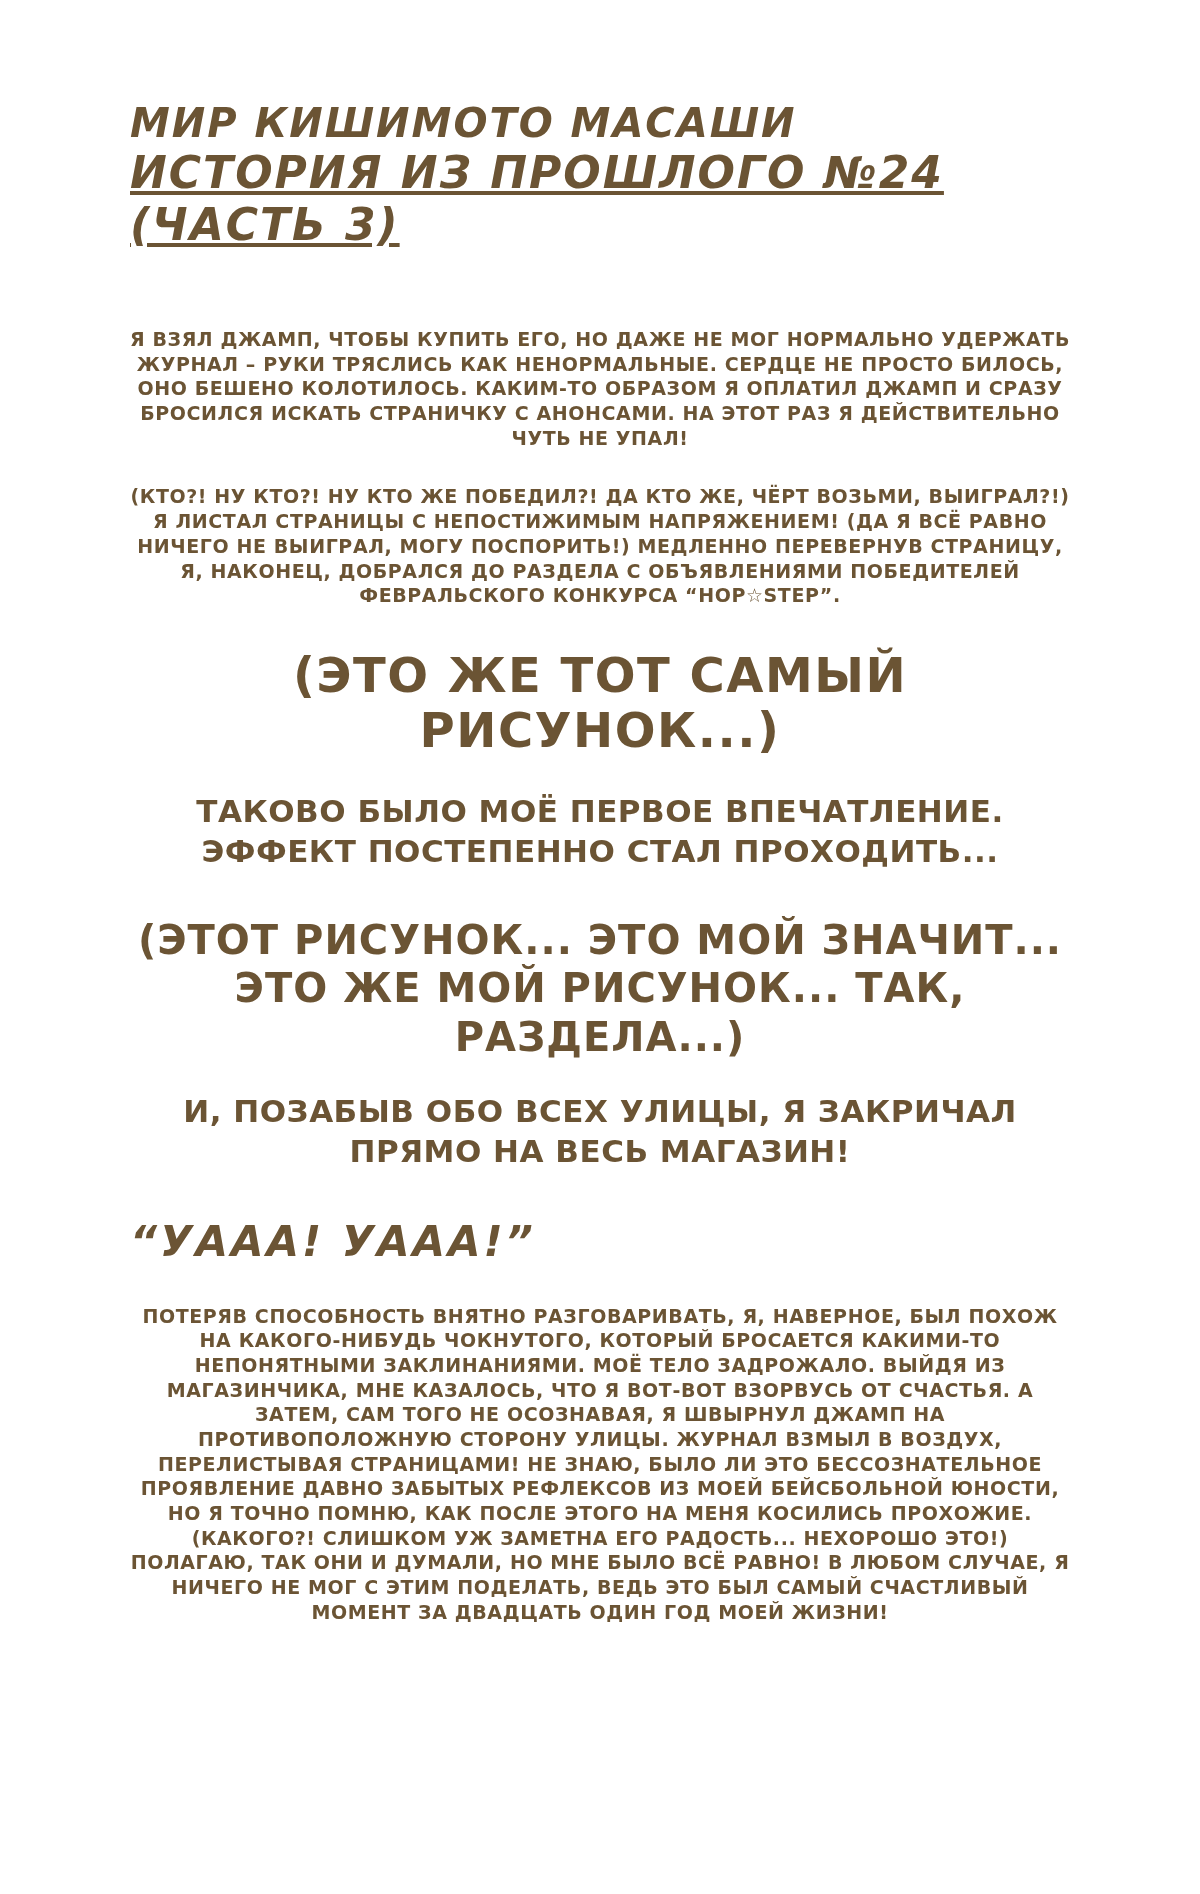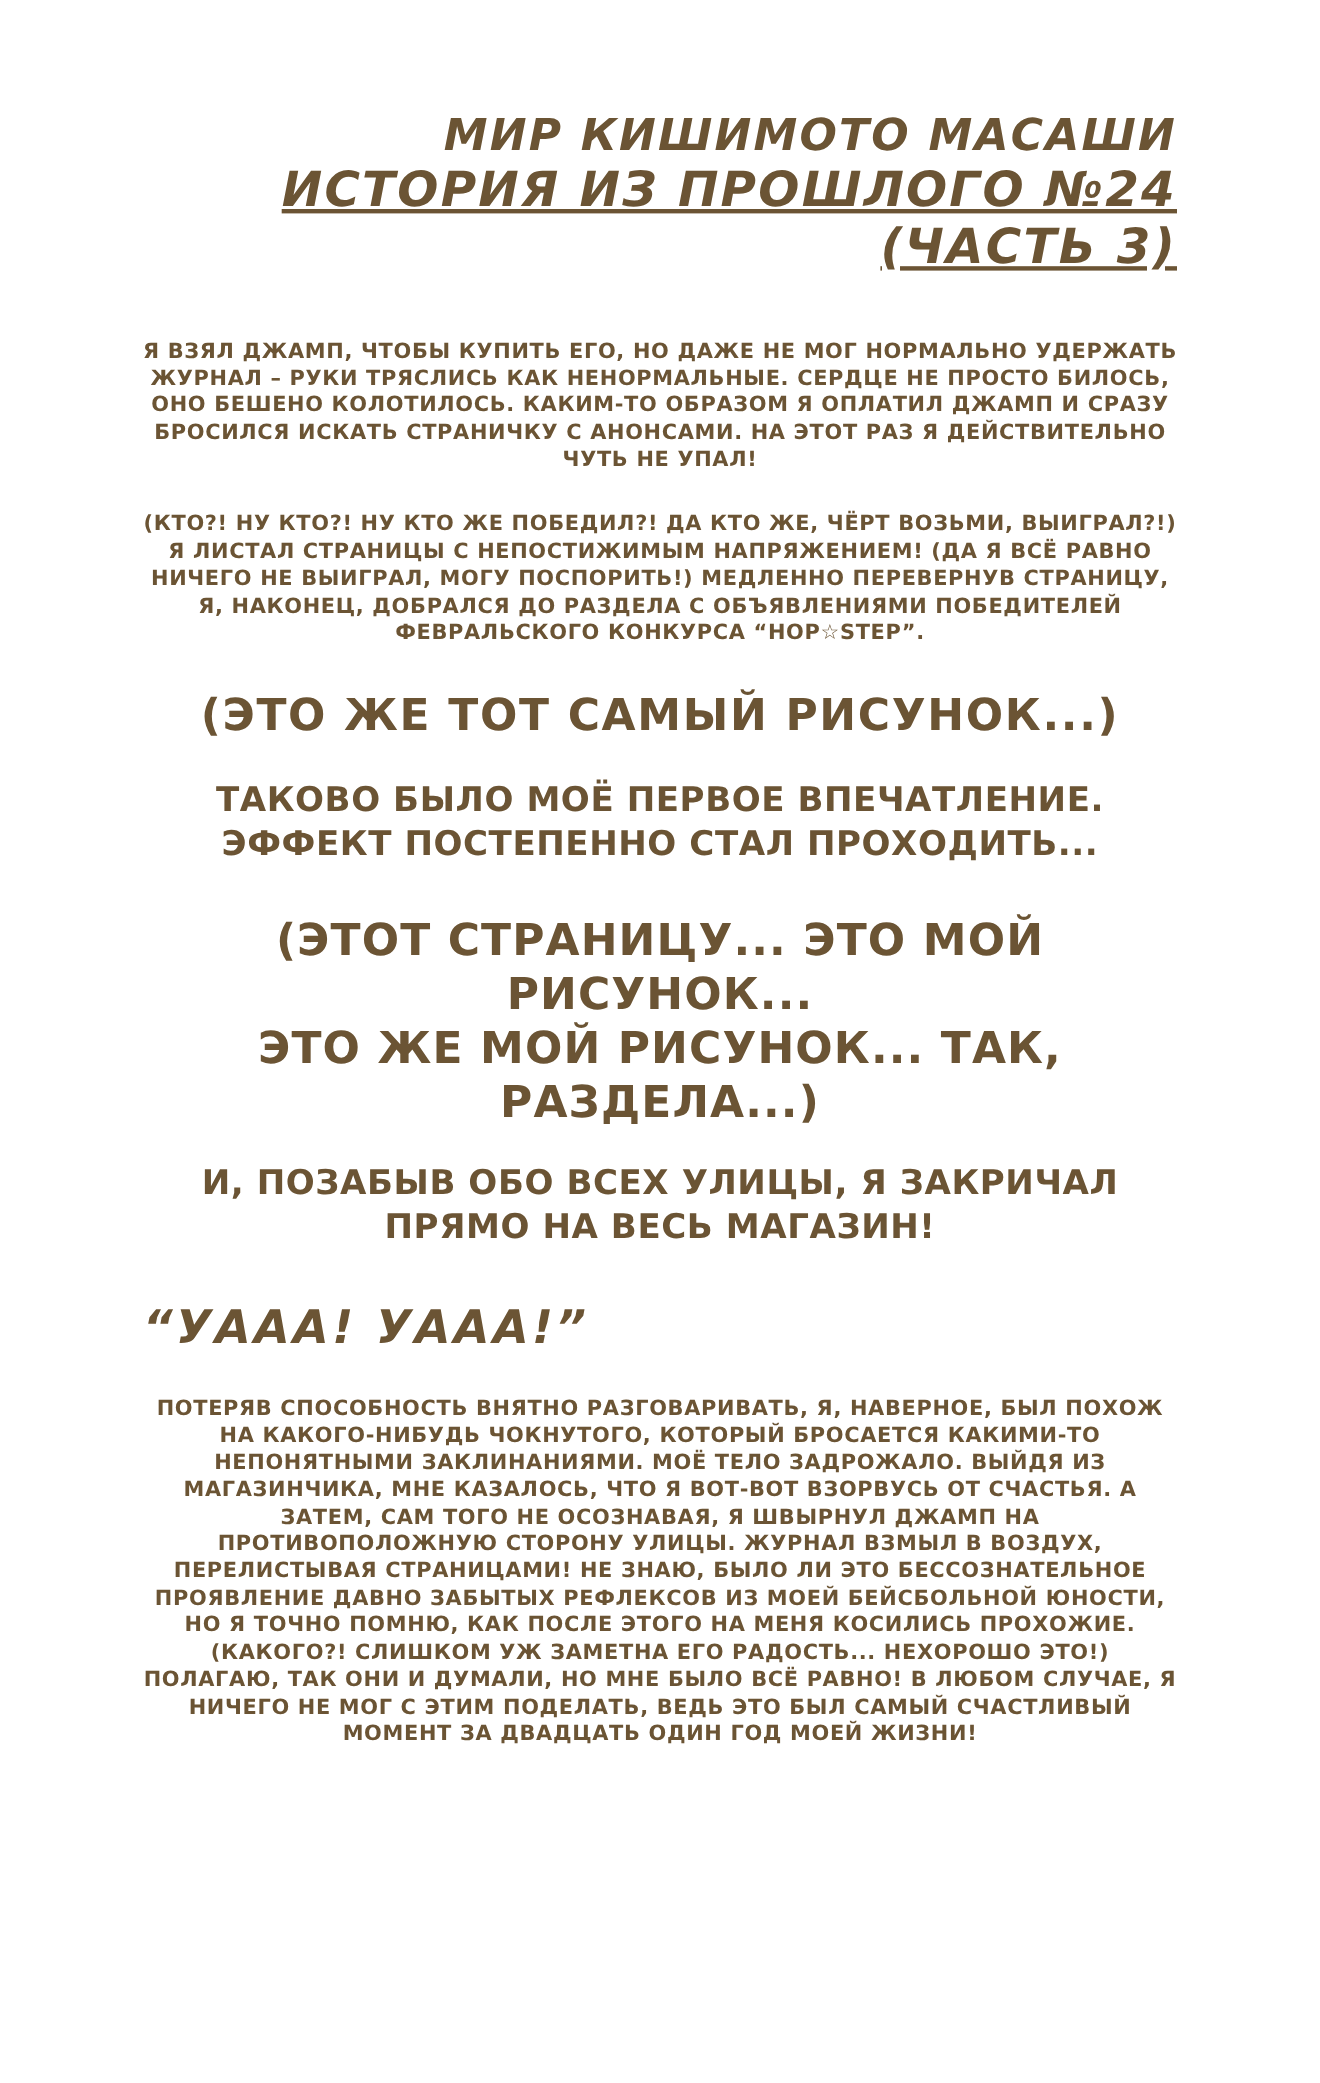--- a/index.html
+++ b/index.html
@@ -16,22 +16,22 @@
   }
   .page {
     width: 1200px;
     min-height: 1894px;
     box-sizing: border-box;
     padding: 100px 130px 60px 130px;
     background: #ffffff;
     position: relative;
   }
   .title-block {
-    text-align: right;
-    margin-bottom: 56px;
+    text-align: left;
+    margin-bottom: 76px;
   }
   .title-line {
     font-family: "DejaVu Sans", sans-serif;
     font-weight: bold;
     font-style: italic;
     color: #6b5434;
     letter-spacing: 2px;
     line-height: 1.18;
   }
   .title-line-1 {
@@ -48,21 +48,21 @@
     letter-spacing: 0.6px;
     color: #6b5434;
     margin: 0 0 34px 0;
     font-weight: 600;
   }
   .body-para.tight {
     margin-bottom: 30px;
   }
   .shout-1 {
     text-align: center;
-    font-size: 40px;
+    font-size: 48px;
     font-weight: bold;
     color: #6b5434;
     letter-spacing: 1.5px;
     line-height: 1.15;
     margin: 40px 0 34px 0;
   }
   .shout-2 {
     text-align: center;
     font-size: 40px;
     font-weight: bold;
@@ -103,21 +103,21 @@
 
   <p class="body-para">Я ВЗЯЛ ДЖАМП, ЧТОБЫ КУПИТЬ ЕГО, НО ДАЖЕ НЕ МОГ НОРМАЛЬНО УДЕРЖАТЬ ЖУРНАЛ – РУКИ ТРЯСЛИСЬ КАК НЕНОРМАЛЬНЫЕ. СЕРДЦЕ НЕ ПРОСТО БИЛОСЬ, ОНО БЕШЕНО КОЛОТИЛОСЬ. КАКИМ-ТО ОБРАЗОМ Я ОПЛАТИЛ ДЖАМП И СРАЗУ БРОСИЛСЯ ИСКАТЬ СТРАНИЧКУ С АНОНСАМИ. НА ЭТОТ РАЗ Я ДЕЙСТВИТЕЛЬНО ЧУТЬ НЕ УПАЛ!</p>
 
   <p class="body-para tight">(КТО?! НУ КТО?! НУ КТО ЖЕ ПОБЕДИЛ?! ДА КТО ЖЕ, ЧЁРТ ВОЗЬМИ, ВЫИГРАЛ?!) Я ЛИСТАЛ СТРАНИЦЫ С НЕПОСТИЖИМЫМ НАПРЯЖЕНИЕМ! (ДА Я ВСЁ РАВНО НИЧЕГО НЕ ВЫИГРАЛ, МОГУ ПОСПОРИТЬ!) МЕДЛЕННО ПЕРЕВЕРНУВ СТРАНИЦУ, Я, НАКОНЕЦ, ДОБРАЛСЯ ДО РАЗДЕЛА С ОБЪЯВЛЕНИЯМИ ПОБЕДИТЕЛЕЙ ФЕВРАЛЬСКОГО КОНКУРСА “HOP☆STEP”.</p>
 
   <div class="shout-1">(ЭТО ЖЕ ТОТ САМЫЙ РИСУНОК...)</div>
 
   <p class="small-note">ТАКОВО БЫЛО МОЁ ПЕРВОЕ ВПЕЧАТЛЕНИЕ. ЭФФЕКТ ПОСТЕПЕННО СТАЛ ПРОХОДИТЬ...</p>
 
   <div class="shout-2">
-    <div>(ЭТОТ СТРАНИЦУ... ЭТО МОЙ РИСУНОК...</div>
+    <div>(ЭТОТ РИСУНОК... ЭТО МОЙ ЗНАЧИТ...</div>
     <div>ЭТО ЖЕ МОЙ РИСУНОК... ТАК, РАЗДЕЛА...)</div>
   </div>
 
   <p class="small-note">И, ПОЗАБЫВ ОБО ВСЕХ УЛИЦЫ, Я ЗАКРИЧАЛ ПРЯМО НА ВЕСЬ МАГАЗИН!</p>
 
   <div class="shout-big">“УААА! УААА!”</div>
 
   <p class="body-para">ПОТЕРЯВ СПОСОБНОСТЬ ВНЯТНО РАЗГОВАРИВАТЬ, Я, НАВЕРНОЕ, БЫЛ ПОХОЖ НА КАКОГО-НИБУДЬ ЧОКНУТОГО, КОТОРЫЙ БРОСАЕТСЯ КАКИМИ-ТО НЕПОНЯТНЫМИ ЗАКЛИНАНИЯМИ. МОЁ ТЕЛО ЗАДРОЖАЛО. ВЫЙДЯ ИЗ МАГАЗИНЧИКА, МНЕ КАЗАЛОСЬ, ЧТО Я ВОТ-ВОТ ВЗОРВУСЬ ОТ СЧАСТЬЯ. А ЗАТЕМ, САМ ТОГО НЕ ОСОЗНАВАЯ, Я ШВЫРНУЛ ДЖАМП НА ПРОТИВОПОЛОЖНУЮ СТОРОНУ УЛИЦЫ. ЖУРНАЛ ВЗМЫЛ В ВОЗДУХ, ПЕРЕЛИСТЫВАЯ СТРАНИЦАМИ! НЕ ЗНАЮ, БЫЛО ЛИ ЭТО БЕССОЗНАТЕЛЬНОЕ ПРОЯВЛЕНИЕ ДАВНО ЗАБЫТЫХ РЕФЛЕКСОВ ИЗ МОЕЙ БЕЙСБОЛЬНОЙ ЮНОСТИ, НО Я ТОЧНО ПОМНЮ, КАК ПОСЛЕ ЭТОГО НА МЕНЯ КОСИЛИСЬ ПРОХОЖИЕ. (КАКОГО?! СЛИШКОМ УЖ ЗАМЕТНА ЕГО РАДОСТЬ... НЕХОРОШО ЭТО!) ПОЛАГАЮ, ТАК ОНИ И ДУМАЛИ, НО МНЕ БЫЛО ВСЁ РАВНО! В ЛЮБОМ СЛУЧАЕ, Я НИЧЕГО НЕ МОГ С ЭТИМ ПОДЕЛАТЬ, ВЕДЬ ЭТО БЫЛ САМЫЙ СЧАСТЛИВЫЙ МОМЕНТ ЗА ДВАДЦАТЬ ОДИН ГОД МОЕЙ ЖИЗНИ!</p>
 
 </div>

